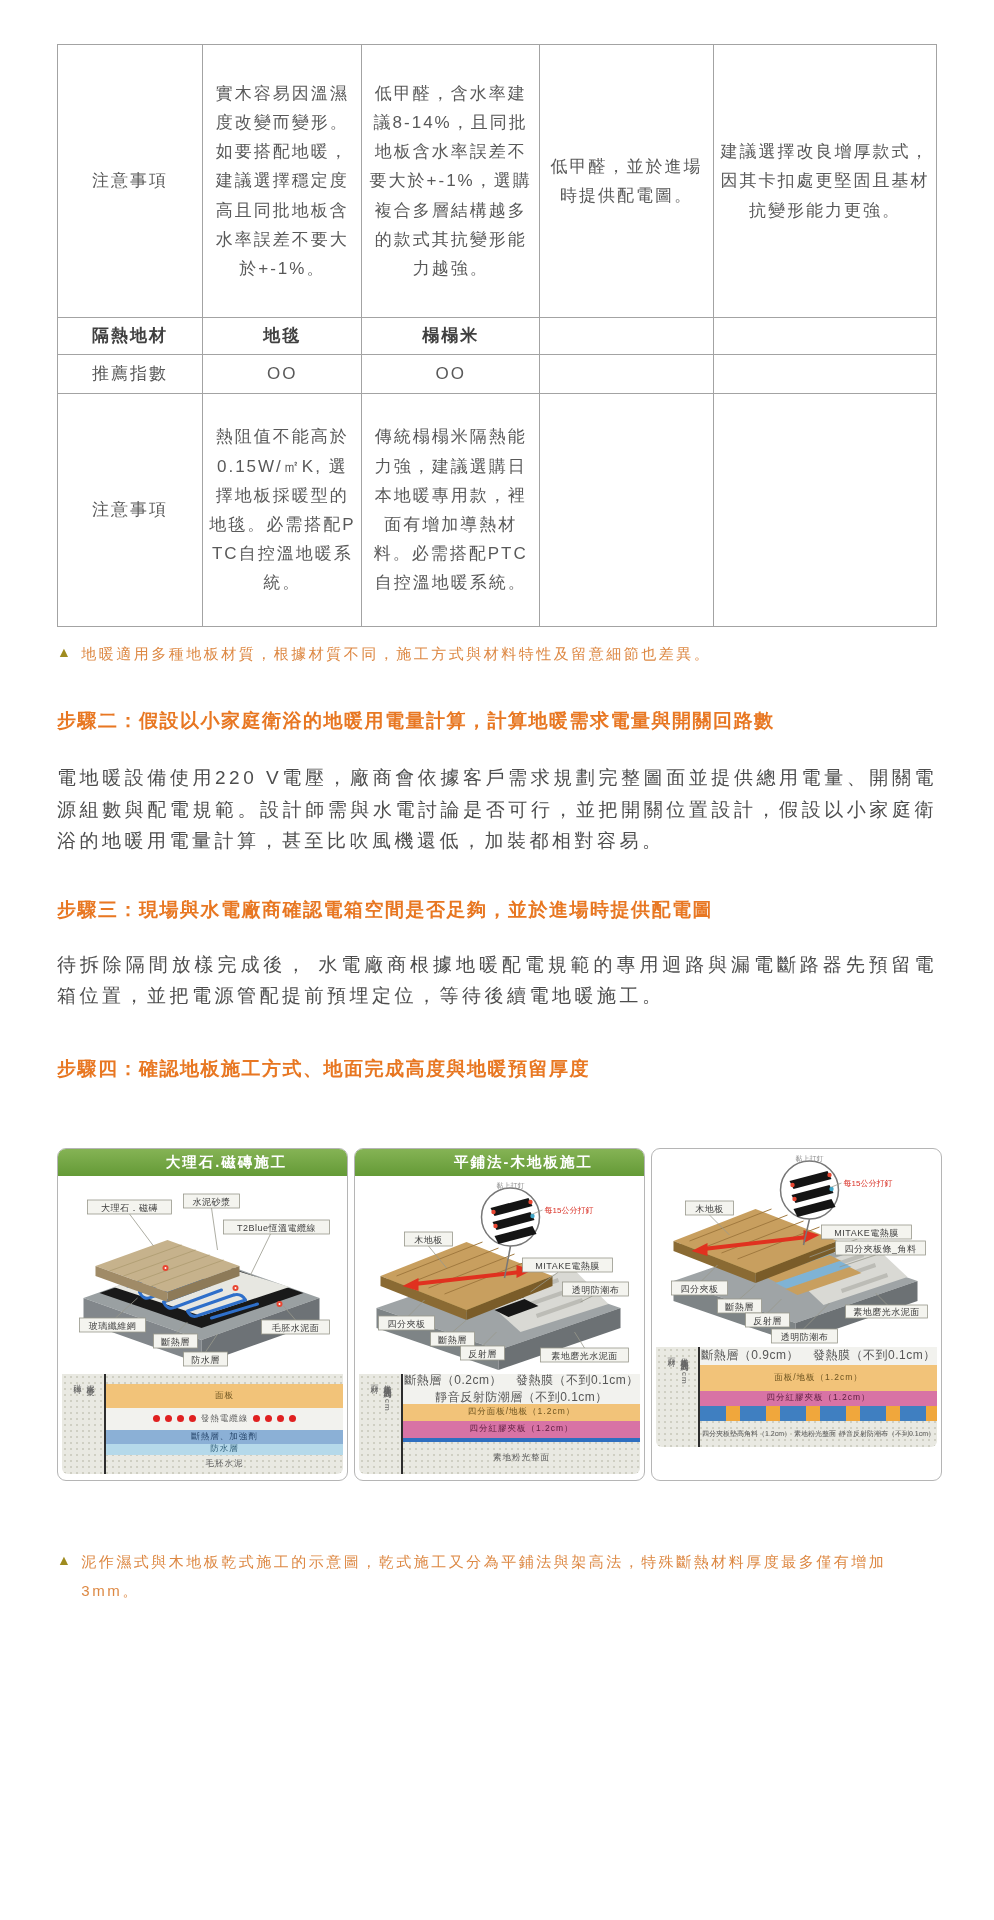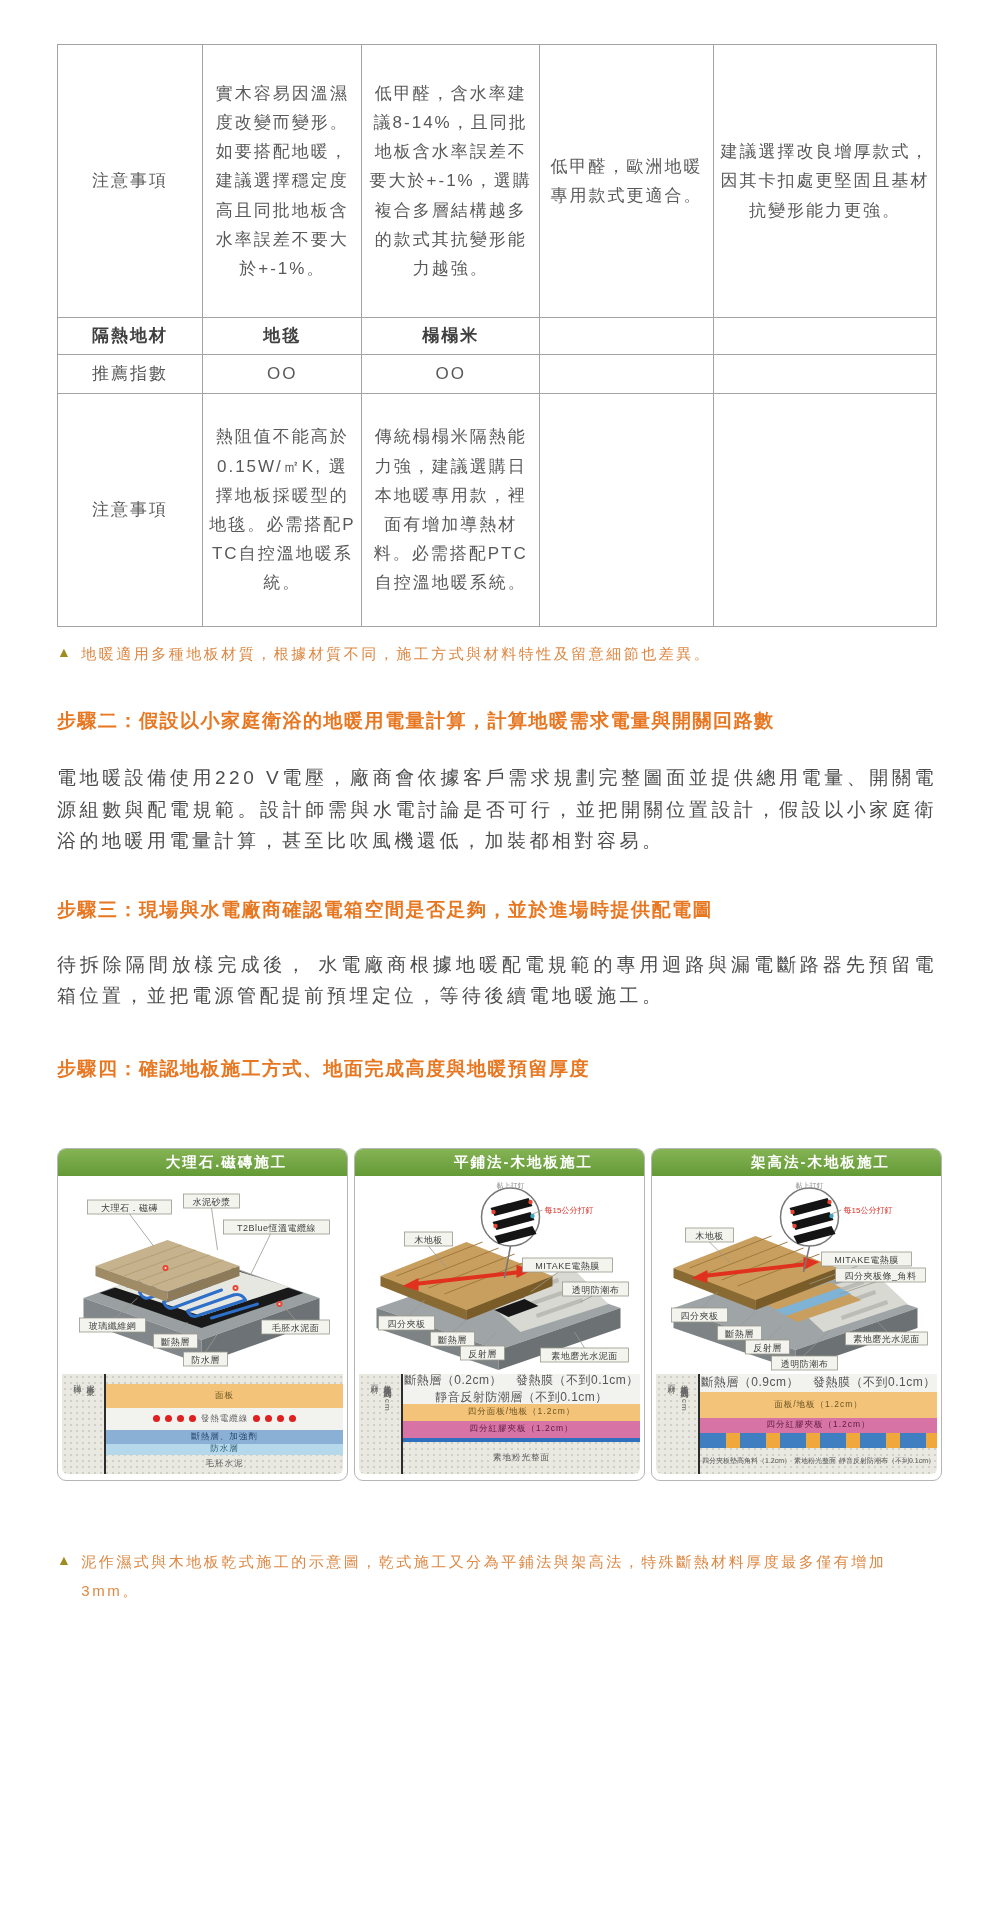--- a/index.html
+++ b/index.html
@@ -77,21 +77,21 @@
 <body>
 
 <div class="content">
 
   <table class="spec">
     <tbody>
         <tr class="r-notice1">
       <td class="c0">注意事項</td>
       <td class="c1">實木容易因溫濕度改變而變形。如要搭配地暖，建議選擇穩定度高且同批地板含水率誤差不要大於+-1%。</td>
       <td class="c2">低甲醛，含水率建議8-14%，且同批地板含水率誤差不要大於+-1%，選購複合多層結構越多的款式其抗變形能力越強。</td>
-      <td class="c3">低甲醛，歐洲地暖專用款式更適合。</td>
+      <td class="c3">低甲醛，並於進場時提供配電圖。</td>
       <td class="c4">建議選擇改良增厚款式，因其卡扣處更堅固且基材抗變形能力更強。</td>
     </tr>
     <tr class="r-material">
       <td class="c0">隔熱地材</td>
       <td class="c1">地毯</td>
       <td class="c2">榻榻米</td>
       <td class="c3"></td>
       <td class="c4"></td>
     </tr>
     <tr class="r-rating">
@@ -322,21 +322,20 @@
             <div class="layer lay-orange" style="height:17px">四分面板/地板（1.2cm）</div>
             <div class="layer lay-pink" style="height:17px">四分紅膠夾板（1.2cm）</div>
             <div class="layer lay-blueline" style="height:4px"></div>
             <div class="layer lay-speck" style="flex:1">素地粉光整面</div>
           </div>
         </div>
       </div>
     </div>
 
     <div class="card">
-      <div class="card-head">架高法-木地板施工</div>
       <div class="card-body">
         <svg class="iso" viewBox="0 0 272 192">
 
           <polygon points="14,128 136,86 258,128 136,170" fill="#9fa4a6"></polygon>
           <polygon points="14,128 136,170 136,190 14,148" fill="#7e8486"></polygon>
           <polygon points="136,170 258,128 258,148 136,190" fill="#6c7174"></polygon>
 
           <polygon points="130,120 214,92 248,124 164,152" fill="#d9d9d4"></polygon>
           <path d="M158,118 L204,102 M170,128 L216,112 M182,138 L228,122" stroke="#bcbcb6" stroke-width="4"></path>
 

